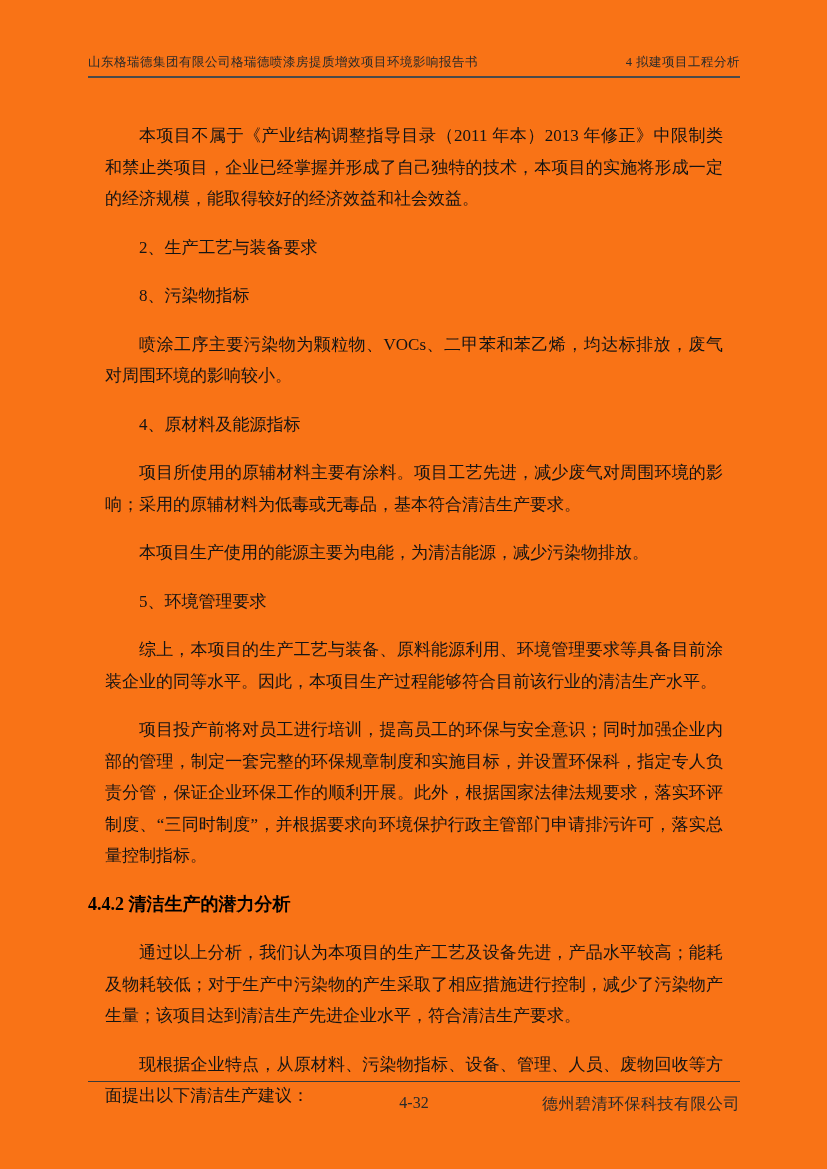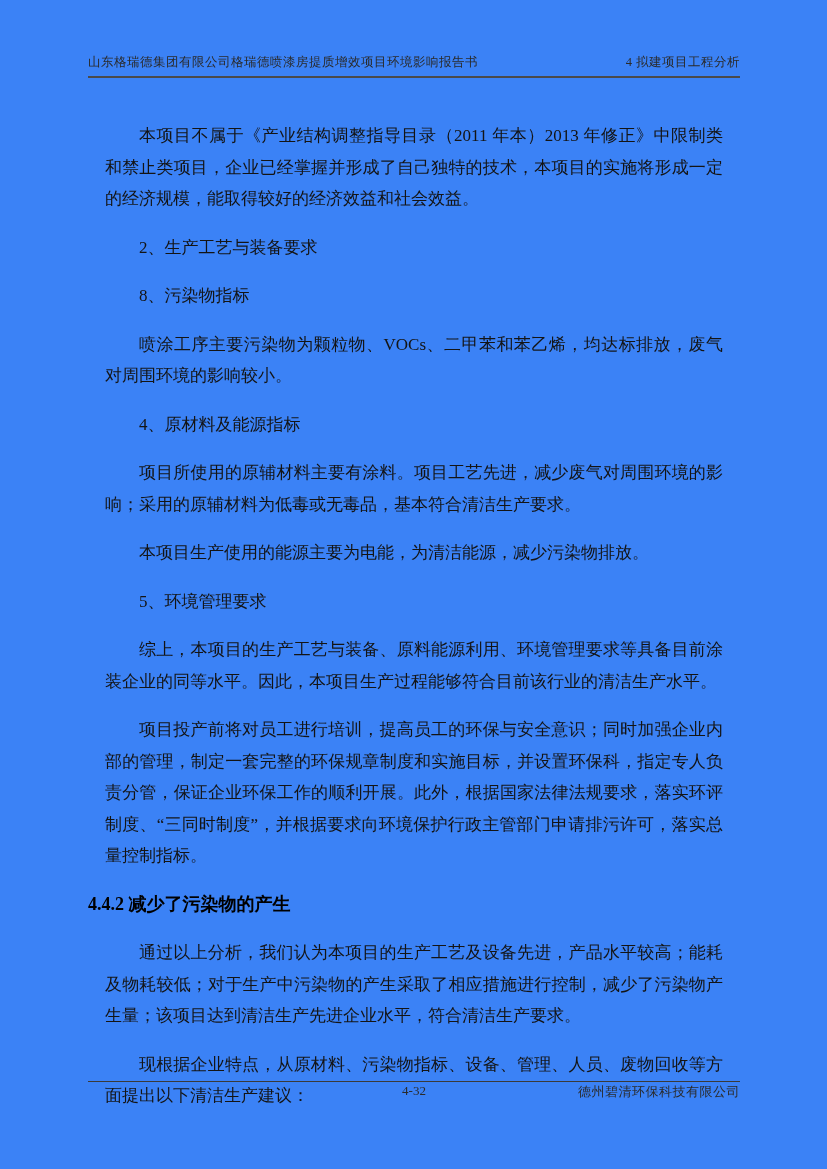--- a/index.html
+++ b/index.html
@@ -1,20 +1,20 @@
 <!DOCTYPE html>
 <html><head>
 <meta charset="utf-8">
 <style>
   html,body{margin:0;padding:0;background:#888;}
   .page{
     position:relative;
     width:827px;height:1169px;
     margin:0 auto;
-    background:#3b82f6;
+    background:#f97316;
     font-family:"Liberation Serif","DejaVu Serif",serif;
     color:#1a1a1a;
     overflow:hidden;
     box-sizing:border-box;
   }
   .header{
     position:absolute;
     left:88px;right:87px;top:54px;
     display:flex;
     justify-content:space-between;
@@ -44,22 +44,22 @@
     font-size:18px;
     line-height:31.5px;
     font-weight:bold;
     text-indent:0;
     color:#000;
   }
   .footer{
     position:absolute;
     left:88px;right:87px;top:1081px;
     border-top:1.5px solid #3a3a3a;
-    padding-top:1px;
-    font-size:13px;
+    padding-top:12px;
+    font-size:16px;
     color:#2a2a2a;
   }
   .footer .page-num{
     position:absolute;
     left:0;right:0;
     text-align:center;
   }
   .footer .company{
     float:right;
     letter-spacing:0.5px;
@@ -80,21 +80,21 @@
     <p class="para">本项目不属于《产业结构调整指导目录（2011 年本）2013 年修正》中限制类和禁止类项目，企业已经掌握并形成了自己独特的技术，本项目的实施将形成一定的经济规模，能取得较好的经济效益和社会效益。</p>
     <p class="subhead">2、生产工艺与装备要求</p>
     <p class="subhead">8、污染物指标</p>
     <p class="para">喷涂工序主要污染物为颗粒物、VOCs、二甲苯和苯乙烯，均达标排放，废气对周围环境的影响较小。</p>
     <p class="subhead">4、原材料及能源指标</p>
     <p class="para">项目所使用的原辅材料主要有涂料。项目工艺先进，减少废气对周围环境的影响；采用的原辅材料为低毒或无毒品，基本符合清洁生产要求。</p>
     <p class="para">本项目生产使用的能源主要为电能，为清洁能源，减少污染物排放。</p>
     <p class="subhead">5、环境管理要求</p>
     <p class="para">综上，本项目的生产工艺与装备、原料能源利用、环境管理要求等具备目前涂装企业的同等水平。因此，本项目生产过程能够符合目前该行业的清洁生产水平。</p>
     <p class="para">项目投产前将对员工进行培训，提高员工的环保与安全意识；同时加强企业内部的管理，制定一套完整的环保规章制度和实施目标，并设置环保科，指定专人负责分管，保证企业环保工作的顺利开展。此外，根据国家法律法规要求，落实环评制度、“三同时制度”，并根据要求向环境保护行政主管部门申请排污许可，落实总量控制指标。</p>
-    <p class="sect">4.4.2 减少了污染物的产生</p>
+    <p class="sect">4.4.2 清洁生产的潜力分析</p>
     <p class="para">通过以上分析，我们认为本项目的生产工艺及设备先进，产品水平较高；能耗及物耗较低；对于生产中污染物的产生采取了相应措施进行控制，减少了污染物产生量；该项目达到清洁生产先进企业水平，符合清洁生产要求。</p>
     <p class="para">现根据企业特点，从原材料、污染物指标、设备、管理、人员、废物回收等方面提出以下清洁生产建议：</p>
   </div>
 
   <div class="footer">
     <span class="page-num">4-32</span>
     <span class="company">德州碧清环保科技有限公司</span>
   </div>
 
 </div>

